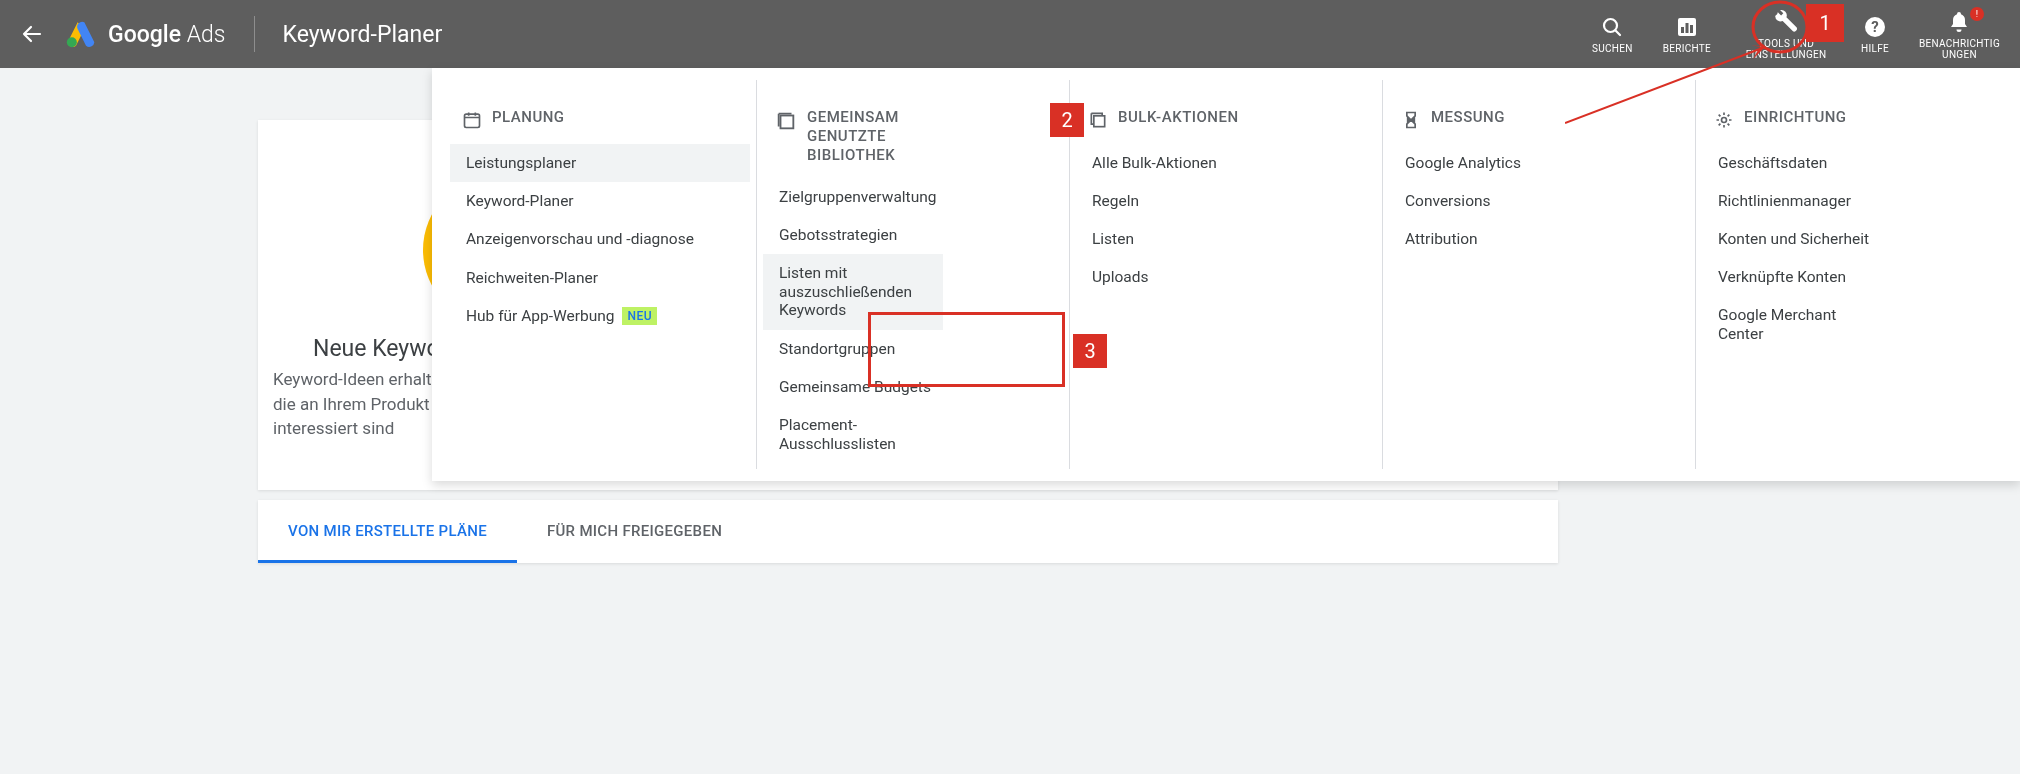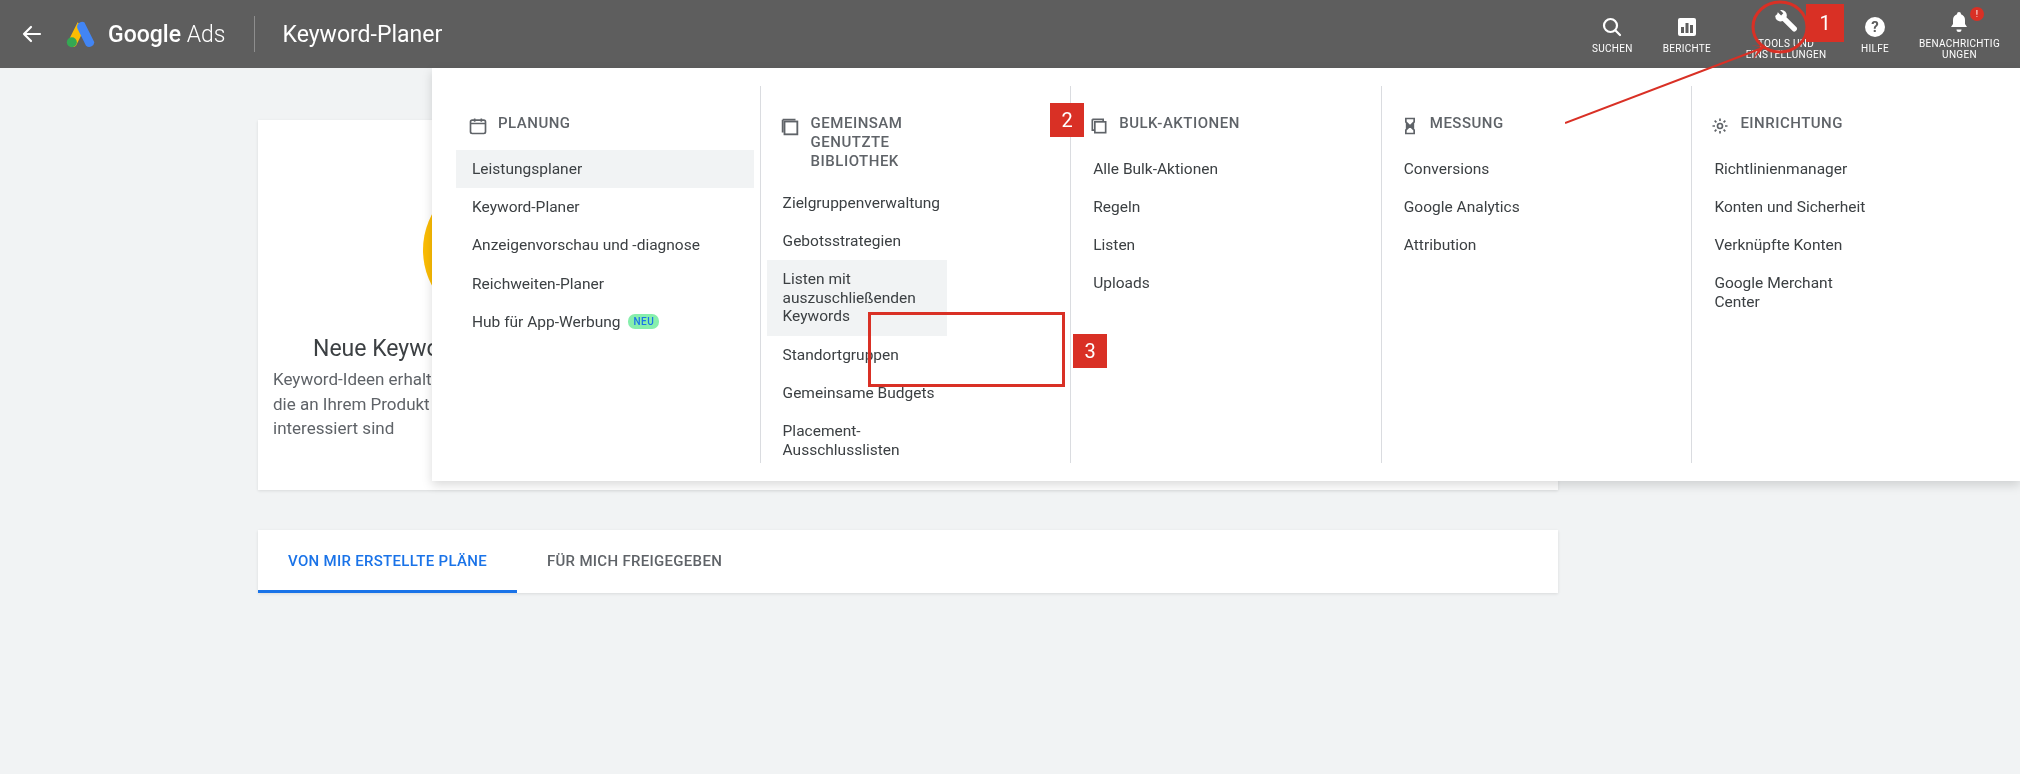--- a/index.html
+++ b/index.html
@@ -22,35 +22,35 @@
   .tool-item .label { line-height:1.1; letter-spacing:0.3px;}
   .notif-dot { width:14px; height:14px; background:#d93025; border-radius:50%; position:absolute; top:-2px; right:16px; display:flex; align-items:center; justify-content:center; font-size:9px;}
   
   
   .card { position:absolute; left:258px; top:120px; width:1300px; height:370px; background:#fff; box-shadow: 0 1px 3px rgba(0,0,0,0.1); padding: 40px; }
   .circle { width: 150px; height:150px; background:#fbbc04; border-radius:50%; position:absolute; left:165px; top:55px;}
   .card-title { position:absolute; left:55px; top:215px; font-size:23px; font-weight:400; color:#3c4043;}
   .card-desc { position:absolute; left:15px; top:247px; font-size:17px; color:#5f6368; line-height:1.45; width:300px; text-align:left;}
   
   
-  .tabs-card { position:absolute; left:258px; top:530px; width:1300px; background:#fff; box-shadow: 0 1px 3px rgba(0,0,0,0.1); display:flex; }
+  .tabs-card { position:absolute; left:258px; top:500px; width:1300px; background:#fff; box-shadow: 0 1px 3px rgba(0,0,0,0.1); display:flex; }
   .tab { padding:22px 30px 20px; font-size:15px; font-weight:500; color:#5f6368; border-bottom: 3px solid transparent; letter-spacing:0.3px;}
   .tab.active { color:#1a73e8; border-bottom-color:#1a73e8; }
   
   
-  .mega { position:absolute; left:432px; top:68px; right:0; background:#fff; box-shadow: 0 4px 10px rgba(0,0,0,0.15); display:flex; padding: 18px; height:413px; }
+  .mega { position:absolute; left:432px; top:68px; right:0; background:#fff; box-shadow: 0 4px 10px rgba(0,0,0,0.15); display:flex; padding: 12px; height:413px; }
   .col { flex:1; border-right:1px solid #dadce0; padding:20px 6px 30px 6px; }
   .col:last-child { border-right:none; }
   .col-header { display:flex; align-items:flex-start; padding: 8px 12px 14px; color:#5f6368; position:relative;}
   .col-header .hicon { margin-right:10px; margin-top:2px; }
   .col-header .htitle { font-size:15px; font-weight:500; letter-spacing:0.5px; color:#5f6368; line-height:1.25;}
   .col-item { padding:10px 16px; font-size:15.5px; color:#3c4043; border-radius:0; position:relative; display:flex; align-items:center;}
   .col-item.hovered { background:#f1f3f4; }
   .col-item.multi { line-height:1.2; }
-  .new-badge { background:#86efac; color:#1a73e8; font-size:10px; font-weight:500; padding:2px 5px; border-radius:7px; margin-left:8px; letter-spacing:0.5px;}
+  .new-badge { background:#bef264; color:#1a73e8; font-size:12px; font-weight:500; padding:2px 5px; border-radius:0; margin-left:8px; letter-spacing:0.5px;}
   
   
   .annot-box { background:#d93025; color:#fff; font-size:20px; font-weight:400; display:flex; align-items:center; justify-content:center; position:absolute; z-index:20;}
   .red-outline { border:3px solid #d93025; position:absolute; z-index:15;}
   
   svg { display:block; }
 </style>
 </head>
 <body>
 
@@ -193,35 +193,36 @@
 
   <div class="col">
     <div class="col-header">
       <div class="hicon">
           <svg width="20" height="20" viewBox="0 0 24 24">
             <path d="M6 3h12M6 21h12M7 3v4l5 5-5 5v4M17 3v4l-5 5 5 5v4" stroke="#5f6368" stroke-width="2" fill="#5f6368"></path>
           </svg>
         </div>
       <div class="htitle">MESSUNG</div>
     </div>
+    <div class="col-item">Google Analytics</div>
     <div class="col-item">Conversions</div>
-    <div class="col-item">Google Analytics</div>
     <div class="col-item">Attribution</div>
   </div>
 
   <div class="col">
     <div class="col-header">
       <div class="hicon">
           <svg width="20" height="20" viewBox="0 0 24 24">
             <circle cx="12" cy="12" r="3" fill="none" stroke="#5f6368" stroke-width="2"></circle>
             <path d="M12 3v3M12 18v3M3 12h3M18 12h3M5.6 5.6l2.1 2.1M16.3 16.3l2.1 2.1M5.6 18.4l2.1-2.1M16.3 7.7l2.1-2.1" stroke="#5f6368" stroke-width="2"></path>
           </svg>
         </div>
       <div class="htitle">EINRICHTUNG</div>
     </div>
+    <div class="col-item">Geschäftsdaten</div>
     <div class="col-item">Richtlinienmanager</div>
     <div class="col-item">Konten und Sicherheit</div>
     <div class="col-item">Verknüpfte Konten</div>
     <div class="col-item multi" style="max-width:170px">Google Merchant Center</div>
   </div>
 </div>
 
 <svg style="position:absolute; left:1750px; top:0px; z-index:19;" width="60" height="55">
     <ellipse cx="30" cy="27" rx="27" ry="25" fill="none" stroke="#d93025" stroke-width="3"></ellipse>
   </svg>

